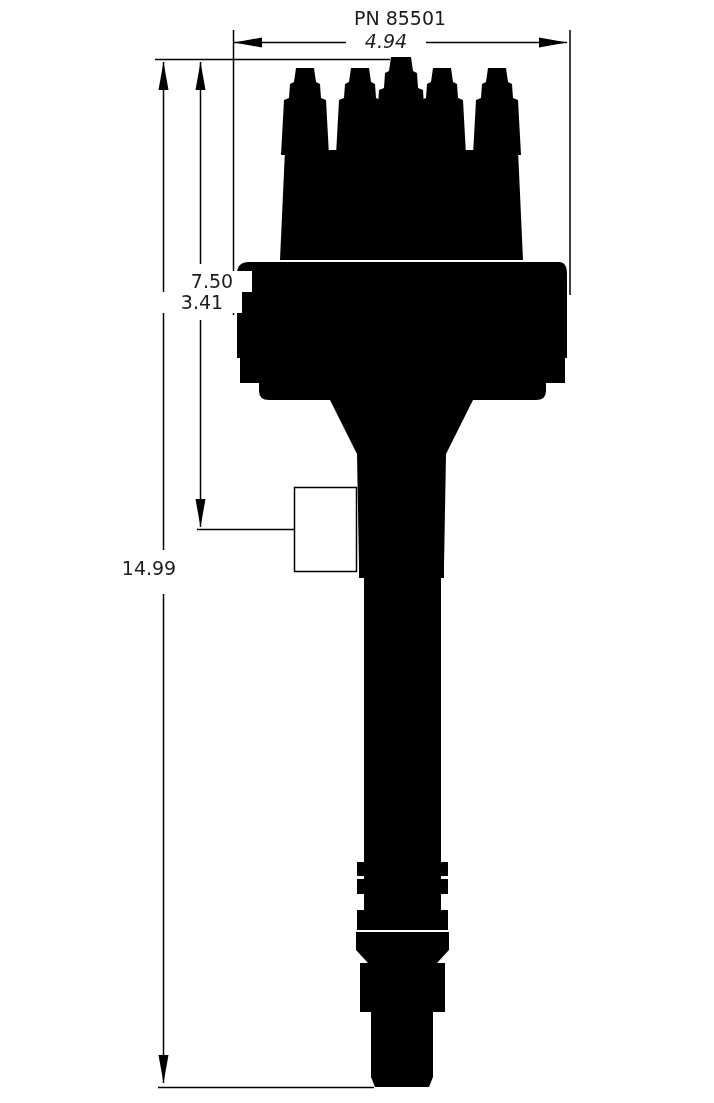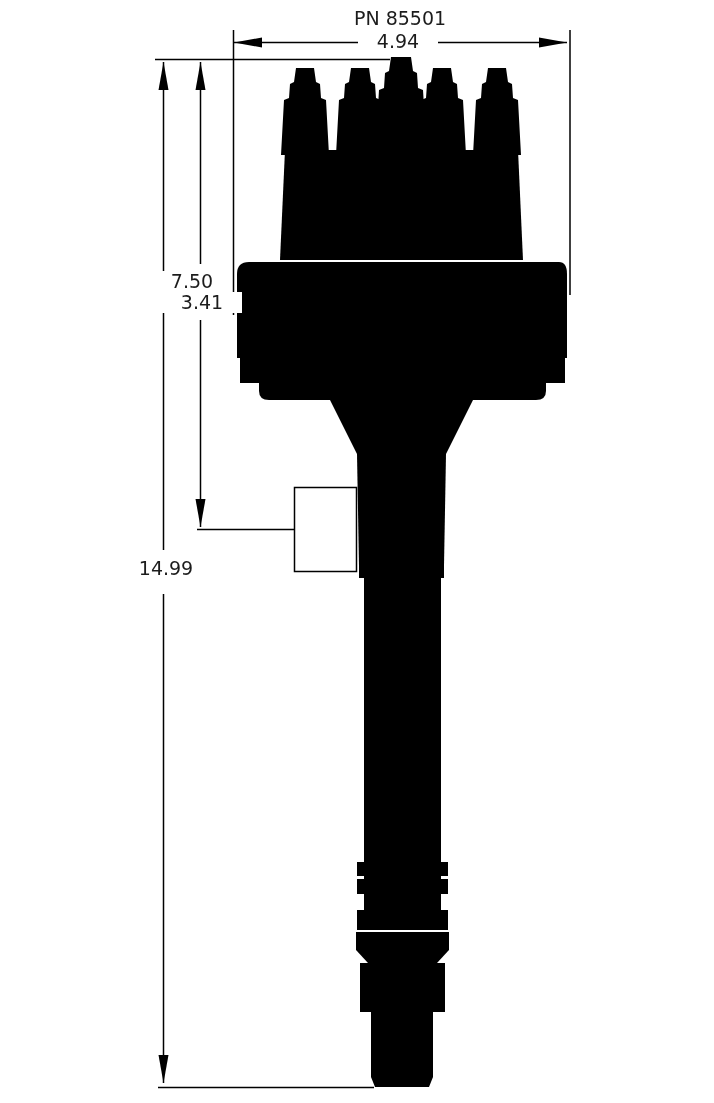--- a/index.html
+++ b/index.html
@@ -107,20 +107,20 @@
       <polygon points="567,42.5 539,37.5 539,47.5"></polygon>
       <polygon points="163.5,62 158.5,90 168.5,90"></polygon>
       <polygon points="163.5,1083 158.5,1055 168.5,1055"></polygon>
       <polygon points="200.5,62 195.5,90 205.5,90"></polygon>
       <polygon points="200.5,527 195.5,499 205.5,499"></polygon>
     </g>
   </svg>
 
   <div class="lbl title" style="left:320px; top:8px; width:160px;">PN 85501</div>
 
-  <div class="lbl" style="left:358px; top:31px; width:80px;">4.94</div>
+  <div class="lbl" style="left:346px; top:31px; width:80px;font-style:italic;">4.94</div>
 
-  <div class="lbl" style="left:152px; top:271px; width:80px;">7.50</div>
+  <div class="lbl" style="left:172px; top:271px; width:80px;">7.50</div>
 
   <div class="lbl" style="left:162px; top:292px; width:80px;">3.41</div>
 
-  <div class="lbl" style="left:132px; top:558px; width:68px;">14.99</div>
+  <div class="lbl" style="left:115px; top:558px; width:68px;">14.99</div>
 </div>
 
 </body></html>

